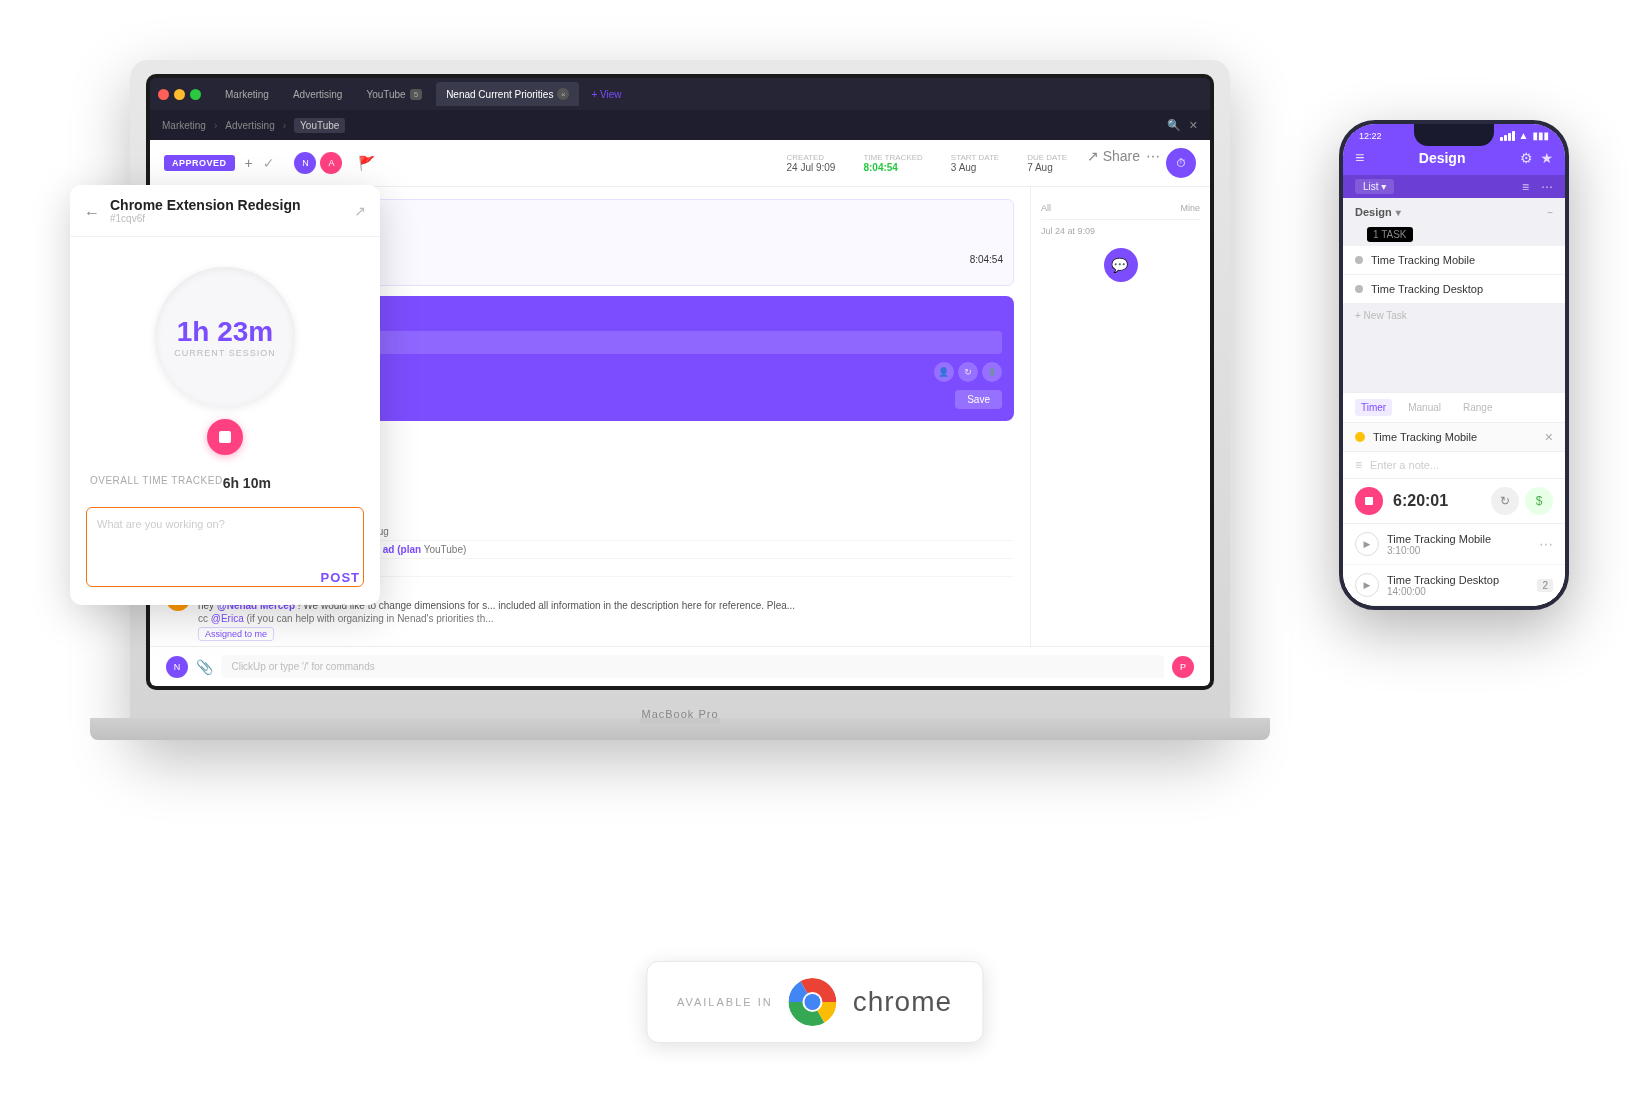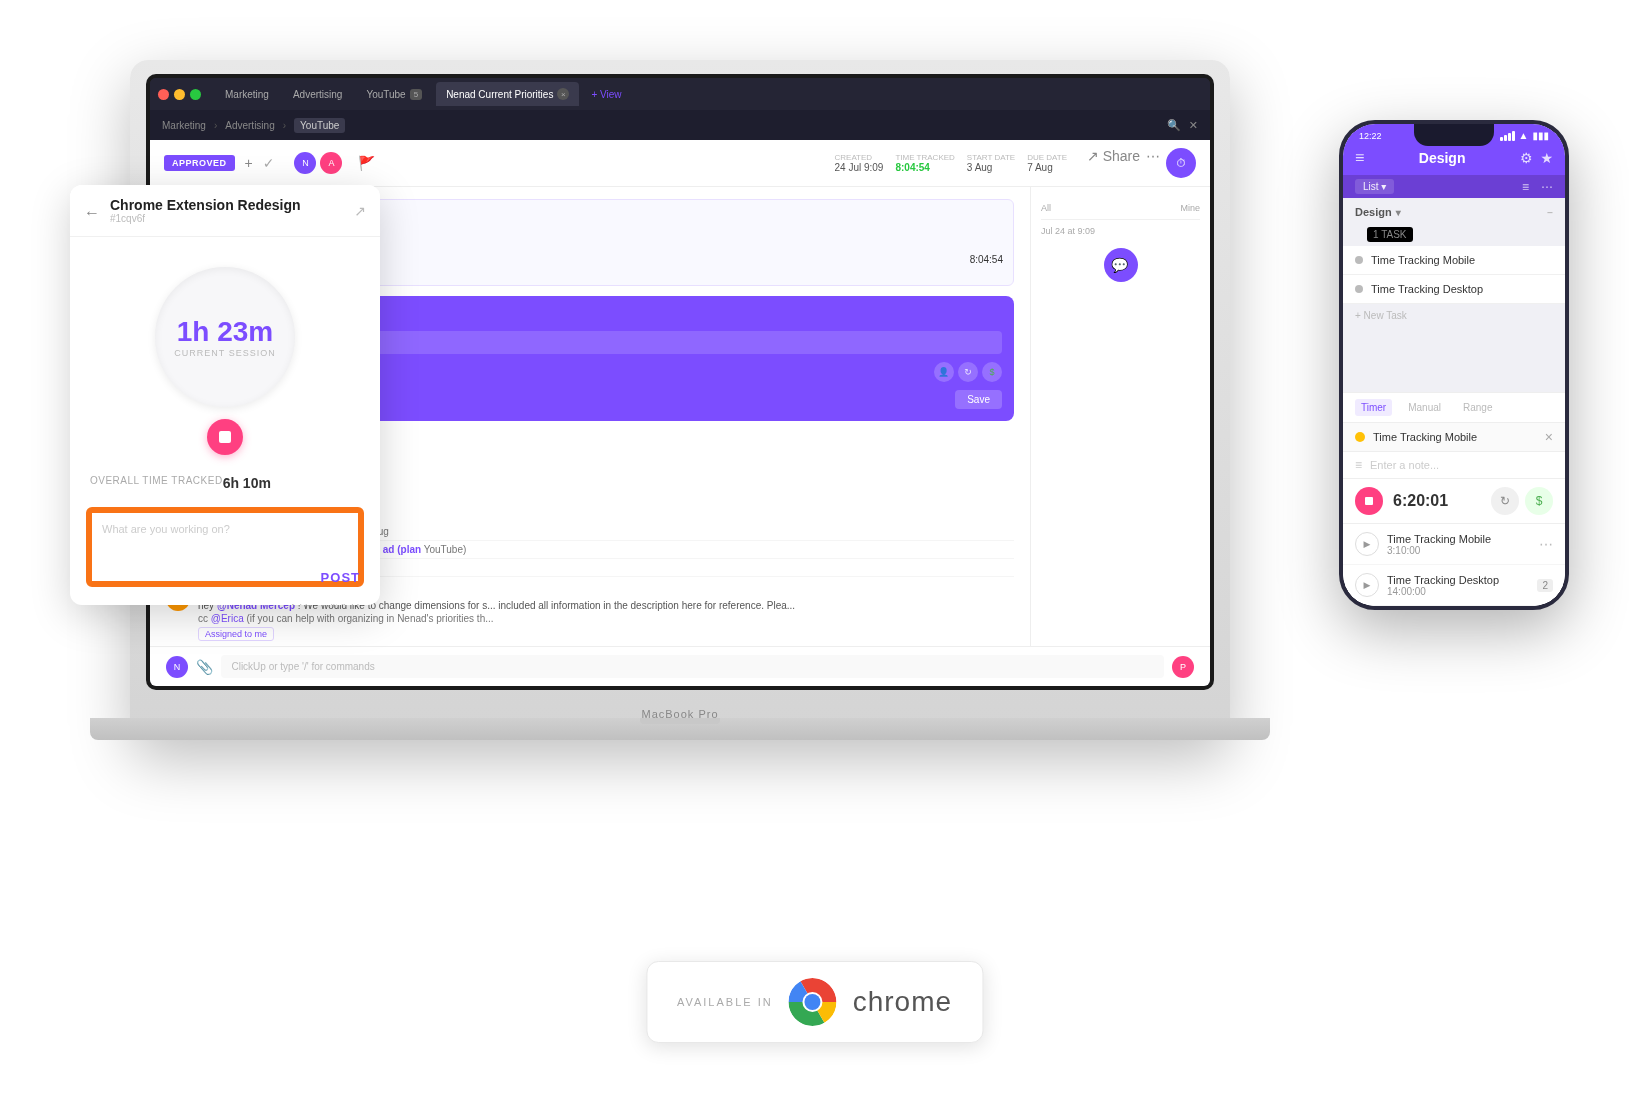--- a/index.html
+++ b/index.html
@@ -213,21 +213,21 @@
       color: #fff;
       font-size: 9px;
       font-weight: 700;
       padding: 3px 8px;
       border-radius: 3px;
       letter-spacing: 0.5px;
     }
 
     .task-meta {
       display: flex;
-      gap: 12px;
+      gap: 28px;
       margin-left: auto;
       font-size: 9px;
       color: #999;
     }
 
     .task-meta-item { display: flex; flex-direction: column; }
     .task-meta-label { font-size: 8px; color: #bbb; text-transform: uppercase; }
     .task-meta-value { color: #555; font-size: 10px; }
 
     .time-tracked-value {
@@ -501,21 +501,21 @@
     }
 
     .ext-overall-value {
       font-size: 14px;
       font-weight: 600;
       color: #333;
     }
 
     .ext-note-area {
       margin: 0 16px 16px;
-      border: 6px solid #f97316;
+      border: 1px solid #f97316;
       border-radius: 6px;
       padding: 10px;
       font-size: 11px;
       color: #ccc;
       min-height: 80px;
     }
 
     .ext-add-fields {
       text-align: right;
       padding: 0 16px;

